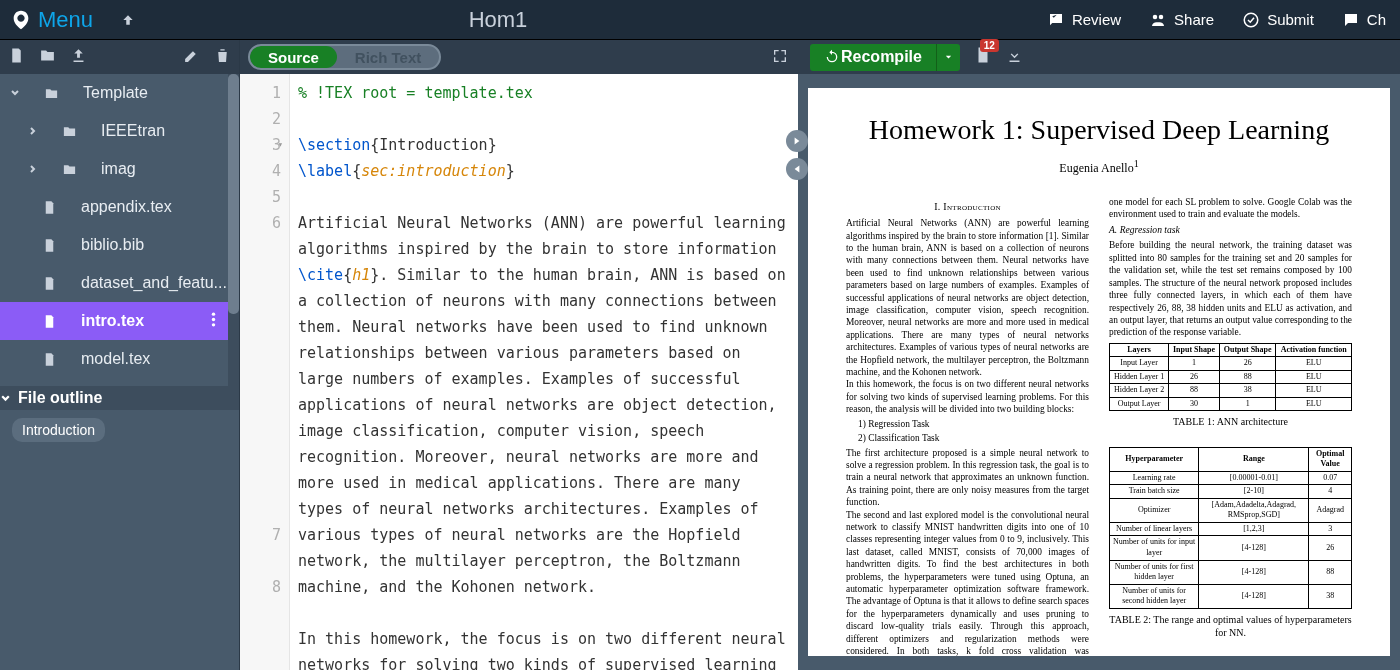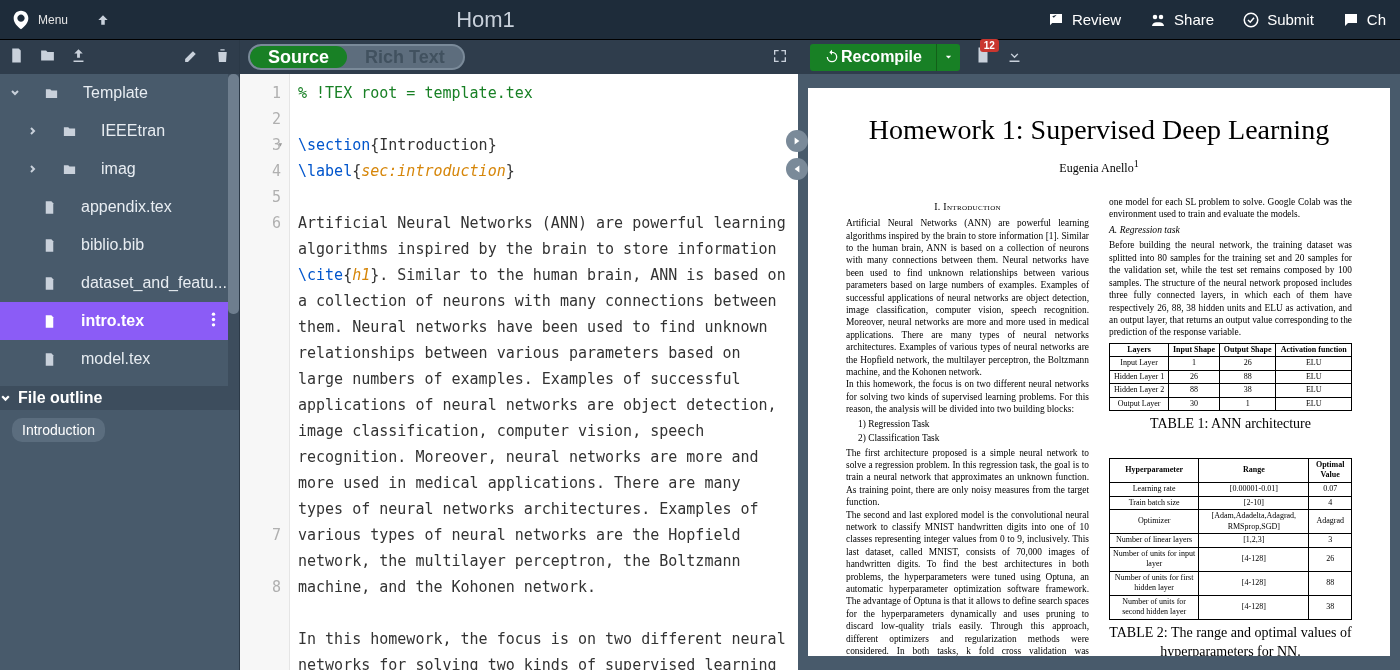--- a/index.html
+++ b/index.html
@@ -1,19 +1,19 @@
 <!DOCTYPE html>
 <html><head>
 <meta charset="utf-8">
 <style>
 *{box-sizing:border-box;margin:0;padding:0}
 body{font-family:-apple-system,"Segoe UI",Helvetica,Arial,sans-serif;width:1400px;height:670px;overflow:hidden;background:#1e2530;color:#fff}
 .topbar{height:40px;background:#1e2c3a;display:flex;align-items:center;border-bottom:1px solid #000}
 .topbar .logo{width:22px;height:22px;margin-left:10px;margin-right:6px;display:flex;align-items:center;justify-content:center}
-.topbar .menulbl{font-size:12px;color:#e5e5e5}
+.topbar .menulbl{font-size:22px;color:#0ea5e9}
 .topbar .upicon-box{width:30px;display:flex;justify-content:center;margin-left:20px}
 .topbar .title{flex:1;text-align:center;font-size:22px;color:#c9d1db;padding-right:180px}
 .top-actions{display:flex;align-items:center;height:100%}
 .top-action{display:flex;align-items:center;padding:0 14px;height:100%;font-size:15px;color:#fff;gap:7px}
 .top-action svg{width:18px;height:18px;fill:#fff}
 .workspace{display:flex;height:630px}
 .leftcol{width:240px;background:#485a6b;display:flex;flex-direction:column;border-right:1px solid #2b3947}
 .file-toolbar{height:34px;background:#2f3d4c;display:flex;align-items:center;padding:0 8px;gap:14px}
 .file-toolbar .right{margin-left:auto;display:flex;gap:14px}
 .file-toolbar svg{width:17px;height:17px;fill:#c9d1db}
@@ -27,21 +27,21 @@
 .tree-item svg{width:15px;height:15px;fill:#c9d1db;flex:0 0 auto}
 .tree-item.active svg{fill:#fff}
 .tree-item .chev{width:10px;height:10px}
 .tree-item .dots{margin-left:auto;margin-right:18px}
 .outline-hdr{height:24px;background:#3d4d5d;display:flex;align-items:center;gap:7px;font-size:16px;font-weight:600}
 .outline-body{flex:1;padding:8px 12px}
 .outline-item{display:inline-block;background:#5b6d7e;padding:4px 10px;font-size:14px;border-radius:10px}
 .midcol{width:558px;display:flex;flex-direction:column;background:#fff;color:#333;position:relative}
 .mode-bar{height:34px;background:#2f3d4c;display:flex;align-items:center;padding-left:8px;position:relative}
 .mode-toggle{display:flex;background:#5d6d7d;border-radius:16px;height:26px;overflow:hidden;border:2px solid #7a8a99}
-.mode-btn{padding:0 18px;display:flex;align-items:center;font-size:18px;font-weight:600}
+.mode-btn{padding:0 18px;display:flex;align-items:center;font-size:15px;font-weight:600}
 .mode-btn.active{background:#188025;color:#fff;border-radius:14px}
 .mode-btn.inactive{color:#41515f}
 .mode-bar .expand{position:absolute;right:10px;top:8px}
 .mode-bar .expand svg{width:16px;height:16px;fill:#c9d1db}
 .editor{flex:1;display:flex;font-family:"Consolas","Monaco",monospace;font-size:15px;line-height:26px;overflow:hidden}
 .gutter{width:50px;background:#f7f7f7;color:#b0b0b0;text-align:right;padding:6px 8px 6px 0;border-right:1px solid #e5e5e5}
 .gutter div{height:26px}
 .gutter .fold{position:relative}
 .gutter .fold::after{content:"▸";position:absolute;right:-2px;font-size:9px;color:#999;transform:rotate(90deg)}
 .code{flex:1;padding:6px 8px;color:#333;white-space:pre-wrap;word-break:break-word}
@@ -66,21 +66,21 @@
 .page{background:#fff;color:#000;width:100%;height:100%;padding:26px 38px;font-family:"Times New Roman",serif;overflow:hidden}
 .page h1{text-align:center;font-size:28px;font-weight:400;margin-bottom:12px;font-family:"Times New Roman",serif}
 .page .auth{text-align:center;font-size:12px;margin-bottom:20px}
 .cols{display:flex;gap:20px;font-size:9.4px;line-height:1.32;text-align:justify}
 .cols>div{flex:1}
 .sec-hdr{text-align:center;font-size:10px;letter-spacing:0.3px;margin:4px 0 4px 0;font-variant:small-caps}
 .sub-hdr{font-style:italic;font-size:9.6px;margin:3px 0}
 .ptable{width:100%;border-collapse:collapse;margin:4px 0;font-size:8px}
 .ptable td,.ptable th{border:1px solid #000;padding:1px 3px;text-align:center}
 .ptable th{font-weight:700}
-.tcap{text-align:center;font-size:14px;margin:3px 0 24px 0}
+.tcap{text-align:center;font-size:10px;margin:3px 0 18px 0}
 .indent{display:block;padding-left:12px;margin:2px 0}
 </style>
 </head>
 <body>
 
 <div class="topbar">
   <div class="logo">
     <svg viewBox="0 0 24 24">
         <path fill="#fff" d="M12 2C7 2 4 6 4 10c0 5 4 9 8 12 4-3 8-7 8-12 0-4-3-8-8-8zm0 4c2 0 4 2 4 4s-2 4-4 4-4-2-4-4 2-4 4-4z"></path>
       </svg>

